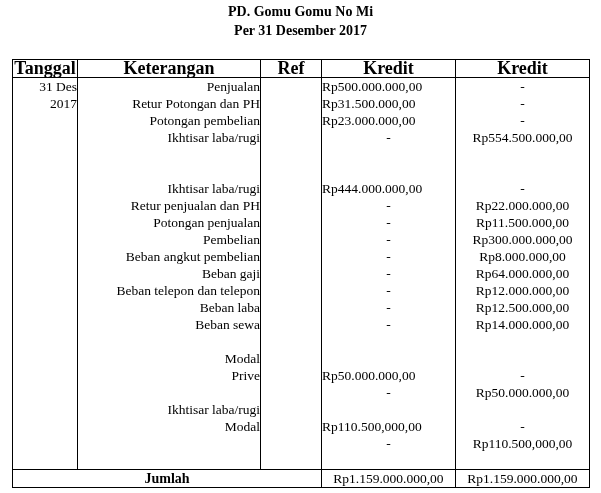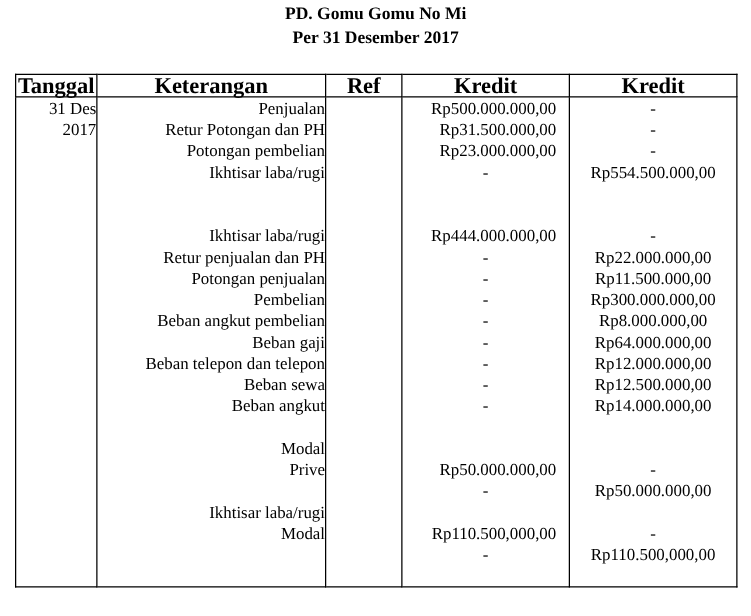--- a/index.html
+++ b/index.html
@@ -12,21 +12,21 @@
   th,td{border:1px solid #000;padding:0;vertical-align:top;}
   th{font-weight:bold;height:17px;line-height:17px;font-size:18px;}
   col.c1{width:65px;} col.c2{width:183px;} col.c3{width:61px;}
   col.c4{width:134px;} col.c5{width:134px;}
   .line{height:17px;line-height:17px;white-space:nowrap;}
   .ket .line{padding-left:7px;text-align:right;}
   .ket .i1{padding-left:26px;}
   .ket .i2{padding-left:37px;}
   .tgl .line{padding-left:3px;text-align:right;}
   .num .line{text-align:center;}
-  .deb .line{text-align:right;padding-right:10px;}
+  .deb .line{padding-right:10px;}
   .deb .line.dash{text-align:center;padding-right:0;}
   td.total{height:17px;line-height:17px;text-align:center;}
   td.jumlah{font-weight:bold;text-align:center;font-size:14px;height:17px;line-height:17px;}
 </style>
 </head>
 <body>
 
 <div class="titles">
   <div>PD. Gomu Gomu No Mi</div>
   <div>Per 31 Desember 2017</div>
@@ -62,22 +62,22 @@
           <div class="line i2">Ikhtisar laba/rugi</div>
           <div class="line"></div>
           <div class="line"></div>
           <div class="line">Ikhtisar laba/rugi</div>
           <div class="line i1">Retur penjualan dan PH</div>
           <div class="line i1">Potongan penjualan</div>
           <div class="line i1">Pembelian</div>
           <div class="line i1">Beban angkut pembelian</div>
           <div class="line i1">Beban gaji</div>
           <div class="line i1">Beban telepon dan telepon</div>
+          <div class="line i1">Beban laba</div>
           <div class="line i1">Beban sewa</div>
-          <div class="line i1">Beban angkut</div>
           <div class="line"></div>
           <div class="line">Modal</div>
           <div class="line i2">Prive</div>
           <div class="line"></div>
           <div class="line">Ikhtisar laba/rugi</div>
           <div class="line i2">Modal</div>
           <div class="line"></div>
           <div class="line"></div>
         </td>
       <td class="ref"></td>
@@ -125,14 +125,19 @@
           <div class="line"></div>
           <div class="line"></div>
           <div class="line">-</div>
           <div class="line">Rp50.000.000,00</div>
           <div class="line"></div>
           <div class="line">-</div>
           <div class="line">Rp110.500,000,00</div>
           <div class="line"></div>
         </td>
     </tr>
+    <tr>
+      <td class="jumlah" colspan="3">Jumlah</td>
+      <td class="total">Rp1.159.000.000,00</td>
+      <td class="total">Rp1.159.000.000,00</td>
+    </tr>
   </tbody>
 </table>
 
 </body></html>

